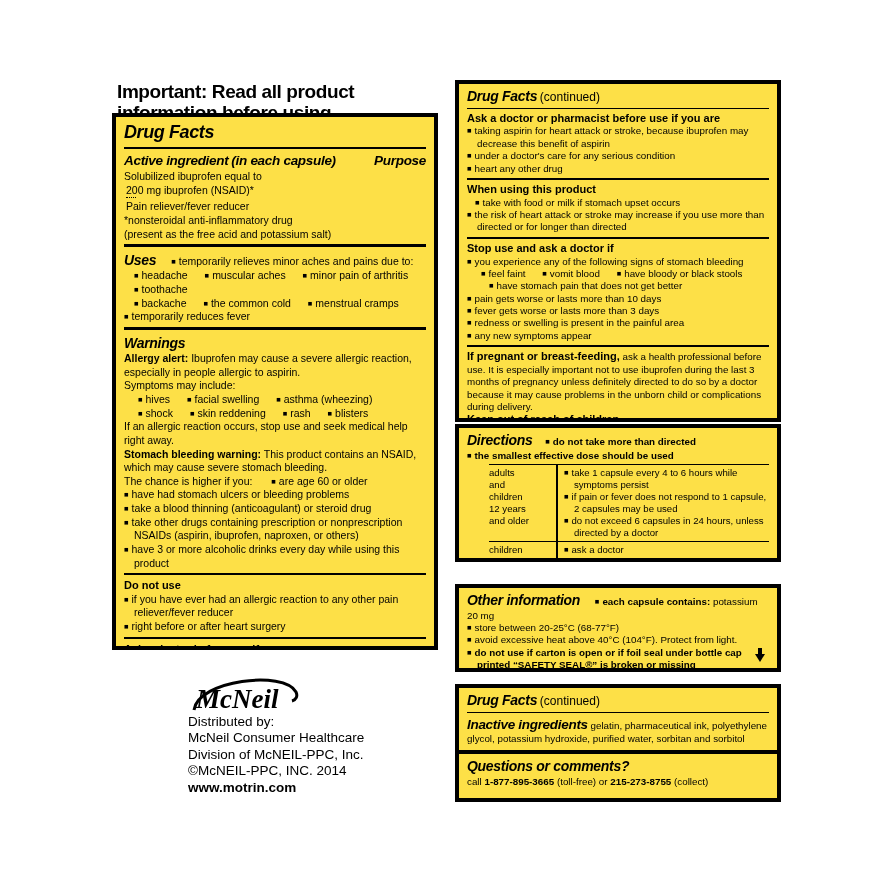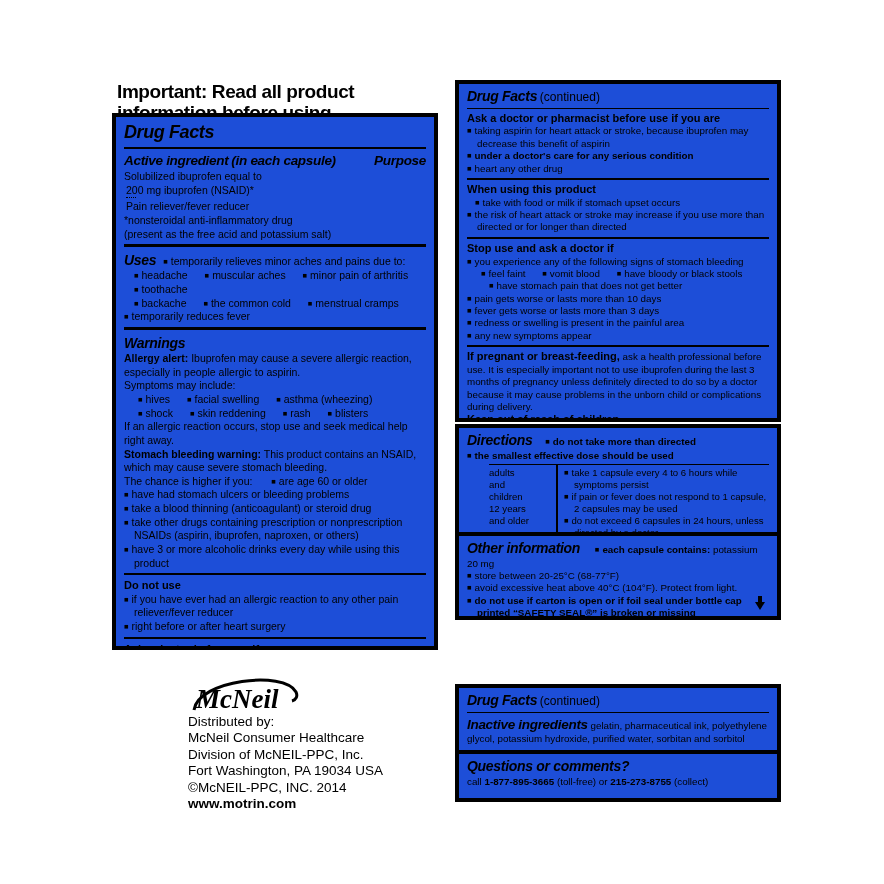--- a/index.html
+++ b/index.html
@@ -1,24 +1,24 @@
 <!DOCTYPE html>
 <html><head>
 <meta charset="utf-8">
 <style>
   html,body{margin:0;padding:0;background:#fff;}
   .canvas{position:relative;width:884px;height:884px;background:#fff;
           font-family:"Liberation Sans",sans-serif;color:#000;}
-  .box{position:absolute;border:4px solid #000;background:#1d4ed8;box-sizing:border-box;
+  .box{position:absolute;border:4px solid #000;background:#fde047;box-sizing:border-box;
        padding:4px 8px 5px 8px;overflow:hidden;}
   .left-box{left:112px;top:113px;width:326px;height:537px;font-size:10.5px;line-height:1.3;}
   .rbox{font-size:9.8px;line-height:1.26;}
   .rbox1{left:455px;top:80px;width:326px;height:342px;}
   .rbox2{left:455px;top:424px;width:326px;height:138px;}
-  .rbox3{left:455px;top:532px;width:326px;height:88px;}
+  .rbox3{left:455px;top:584px;width:326px;height:88px;}
   .rbox4{left:455px;top:684px;width:326px;height:118px;padding:0;}
   .top-note{position:absolute;left:117px;top:82px;width:340px;font-size:19px;font-weight:bold;
             line-height:1.1;letter-spacing:-0.4px;}
   .df-title{font-size:18px;font-weight:bold;font-style:italic;letter-spacing:-0.4px;}
   .df-title-sm{font-size:14px;font-weight:bold;font-style:italic;letter-spacing:-0.3px;}
   .continued{font-size:12px;font-weight:normal;font-style:normal;}
   .rule1{border-top:1.5px solid #000;margin:2px 0 3px 0;}
   .rule2{border-top:2px solid #000;margin:3px 0;}
   .rule3{border-top:3px solid #000;margin:3px 0 4px 0;}
   .sec-it{font-size:14px;font-weight:bold;font-style:italic;letter-spacing:-0.3px;}
@@ -28,40 +28,40 @@
   .bullet::before{content:"■";font-size:7.5px;margin-right:3px;position:relative;top:-1px;}
   .ib{white-space:nowrap;}
   .ib::before{content:"■";font-size:7.5px;margin-right:3px;position:relative;top:-1px;}
   .brow{margin-left:10px;}
   .brow .ib{margin-right:14px;}
   .ai-row{display:flex;justify-content:space-between;align-items:baseline;}
   .hd-it{font-size:13.5px;font-weight:bold;font-style:italic;letter-spacing:-0.3px;}
   .leader{display:flex;align-items:baseline;flex-direction:column;}
   .leader .dots{flex:1;border-bottom:1.5px dotted #000;margin:0 2px 2px 2px;min-width:10px;}
   .leader span{white-space:nowrap;}
-  .uses-line .sec-it{margin-right:4px;}
+  .uses-line .sec-it{margin-right:12px;}
   .arrow-down{display:inline-flex;align-items:center;transform:rotate(90deg);}
   .arrow-down .stem{width:6px;height:4px;background:#000;}
   .arrow-down .head{width:0;height:0;border-left:8px solid #000;
                     border-top:5px solid transparent;border-bottom:5px solid transparent;}
   .dir-table{margin-left:22px;border-top:1.5px solid #000;margin-top:2px;font-size:9.6px;}
   .dir-row{display:flex;}
   .dir-row.first{border-bottom:1.5px solid #000;}
   .dir-who{width:64px;padding:2px 3px 2px 0;white-space:pre-line;}
   .dir-what{flex:1;border-left:2px solid #000;padding:2px 0 2px 6px;}
   .sec4{padding:4px 8px 5px 8px;}
   .divider4{border-top:4px solid #000;margin:0;}
   .rel{position:relative;}
   .arrow-abs{position:absolute;right:10px;bottom:8px;}
   .logo-wrap{position:absolute;left:184px;top:674px;}
   .addr{position:absolute;left:188px;top:714px;font-size:13.5px;line-height:1.22;}
   .addr .site{font-weight:bold;}
   .indent1{margin-left:14px;}
   .indent2{margin-left:22px;}
-  .gap-right{margin-right:18px;font-weight:bold;}
+  .gap-right{margin-right:18px;}
 </style>
 </head>
 <body>
 
 <div class="canvas">
 
   <div class="top-note">
     <div>Important: Read all product information before using.</div>
     <div>Keep this box for important information.</div>
   </div>
@@ -269,18 +269,17 @@
   <div class="logo-wrap">
     <svg width="120" height="46" viewBox="0 0 120 46">
       <path d="M 10 36 C 14 6, 100 -4, 112 18 C 114 22, 112 26, 108 27" fill="none" stroke="#000" stroke-width="3"></path>
       <text x="12" y="34" font-family="Liberation Serif, serif" font-size="27" font-style="italic" font-weight="bold">McNeil</text>
     </svg>
   </div>
   <div class="addr">
     <div>Distributed by:</div>
     <div>McNeil Consumer Healthcare</div>
     <div>Division of McNEIL-PPC, Inc.</div>
-    <div>Fort Washington, PA 19034 USA</div>
     <div>©McNEIL-PPC, INC. 2014</div>
     <div class="site">www.motrin.com</div>
   </div>
 
 </div>
 
 </body></html>

